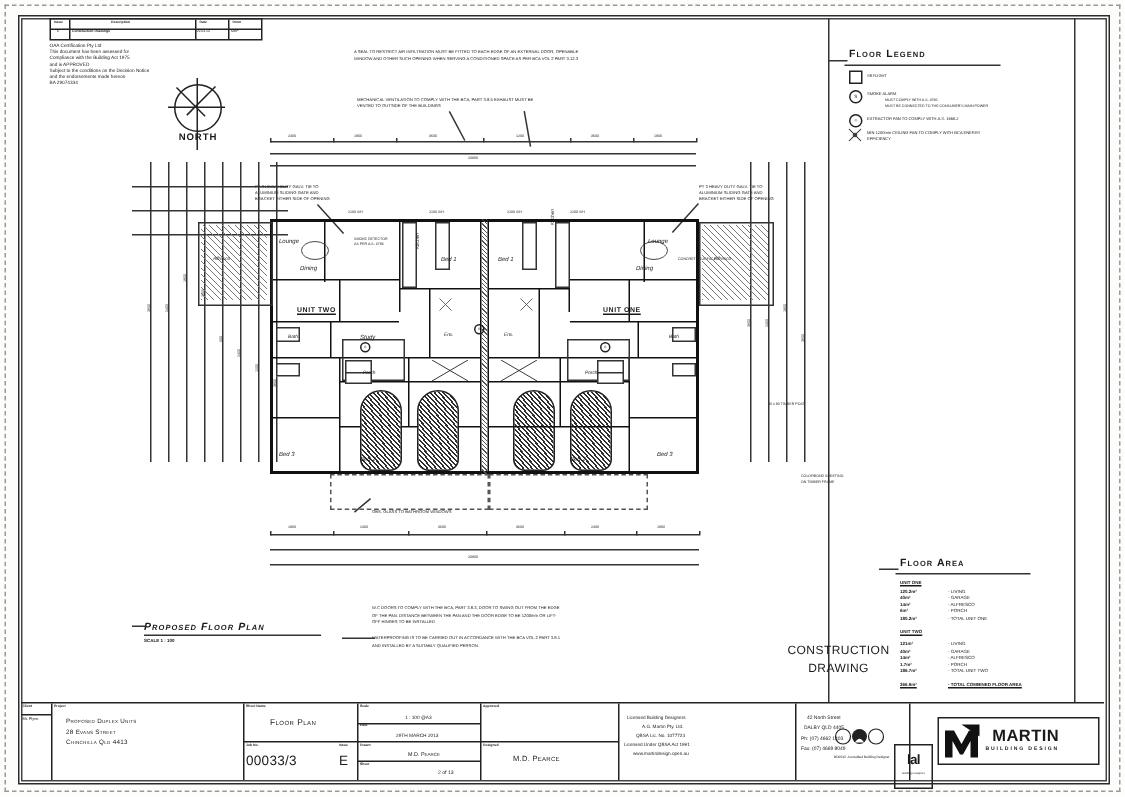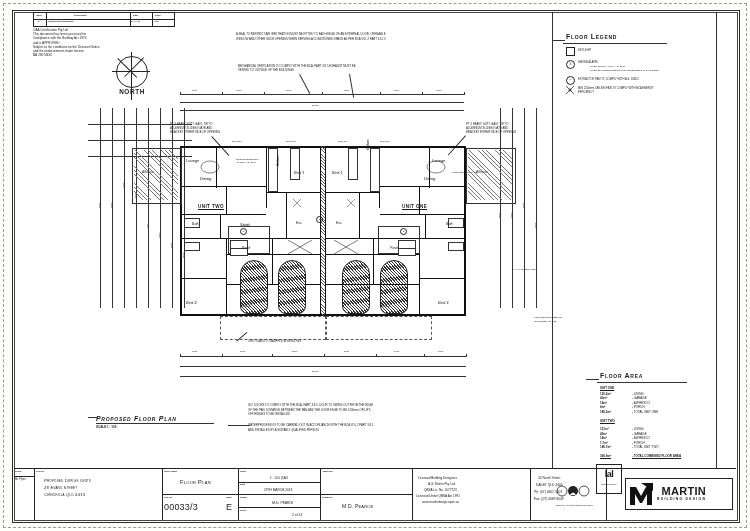--- a/index.html
+++ b/index.html
@@ -443,20 +443,24 @@
     <div class="dimtxt" style="left:232px;top:282px;">20800</div>
   </div>
 
   <div id="caption">
     <div class="tickL"></div>
     <div class="t">Proposed Floor Plan</div>
     <div class="rule"></div>
     <div class="s">SCALE 1 : 100</div>
   </div>
 
+  <div id="constr">
+    <div>CONSTRUCTION</div>
+    <div>DRAWING</div>
+  </div>
 
   <div id="tb">
 
     <div class="tbcell" style="left:0;width:20px;"></div>
     <div class="tbcell" style="left:20px;width:128px;"></div>
     <div class="tbcell" style="left:148px;width:76px;"></div>
     <div class="tbcell" style="left:224px;width:82px;"></div>
     <div class="tbcell" style="left:306px;width:92px;"></div>
     <div class="tbcell" style="left:398px;width:118px;"></div>
     <div class="tbcell" style="left:516px;width:76px;"></div>
@@ -502,21 +506,21 @@
     <div class="tbval" style="left:410px;top:19px;font-size:3.1px;">QBSA Lic. No. 1077723</div>
     <div class="tbval" style="left:402px;top:25px;font-size:3.1px;">Licensed Under QBSA Act 1991</div>
     <div class="tbval" style="left:408px;top:31px;font-size:3.1px;">www.martindesign.open.au</div>
 
     <div class="tbval" style="left:524px;top:7px;font-size:3.3px;">42 North Street</div>
     <div class="tbval" style="left:522px;top:14px;font-size:3.3px;">DALBY QLD 4405</div>
     <div class="tbval" style="left:520px;top:21px;font-size:3.3px;">Ph: (07) 4662 1403</div>
     <div class="tbval" style="left:520px;top:28px;font-size:3.3px;">Fax: (07) 4669 8049</div>
   </div>
 
-  <div class="stamp" style="left:596px;top:464px;width:24px;height:28px;">
+  <div class="stamp" style="left:596px;top:496px;width:24px;height:28px;">
     <div style="font-size:9px;font-weight:bold;text-align:center;line-height:18px;letter-spacing:-.5px;">lal</div>
     <div style="font-size:1.8px;text-align:center;">Building Designers</div>
   </div>
   <svg style="position:absolute;left:556px;top:482px;" width="36" height="22">
     <circle cx="6" cy="9" r="5" fill="none" stroke="#222" stroke-width=".8"></circle>
     <circle cx="17" cy="9" r="5" fill="#222"></circle>
     <circle cx="28" cy="9" r="5" fill="none" stroke="#222" stroke-width=".8"></circle>
     <path d="M14 13 q3 -5 6 0" fill="#fff"></path>
   </svg>
   <div class="txt" style="left:556px;top:504px;font-size:2.2px;">BD0543  Accredited Building Designer</div>

